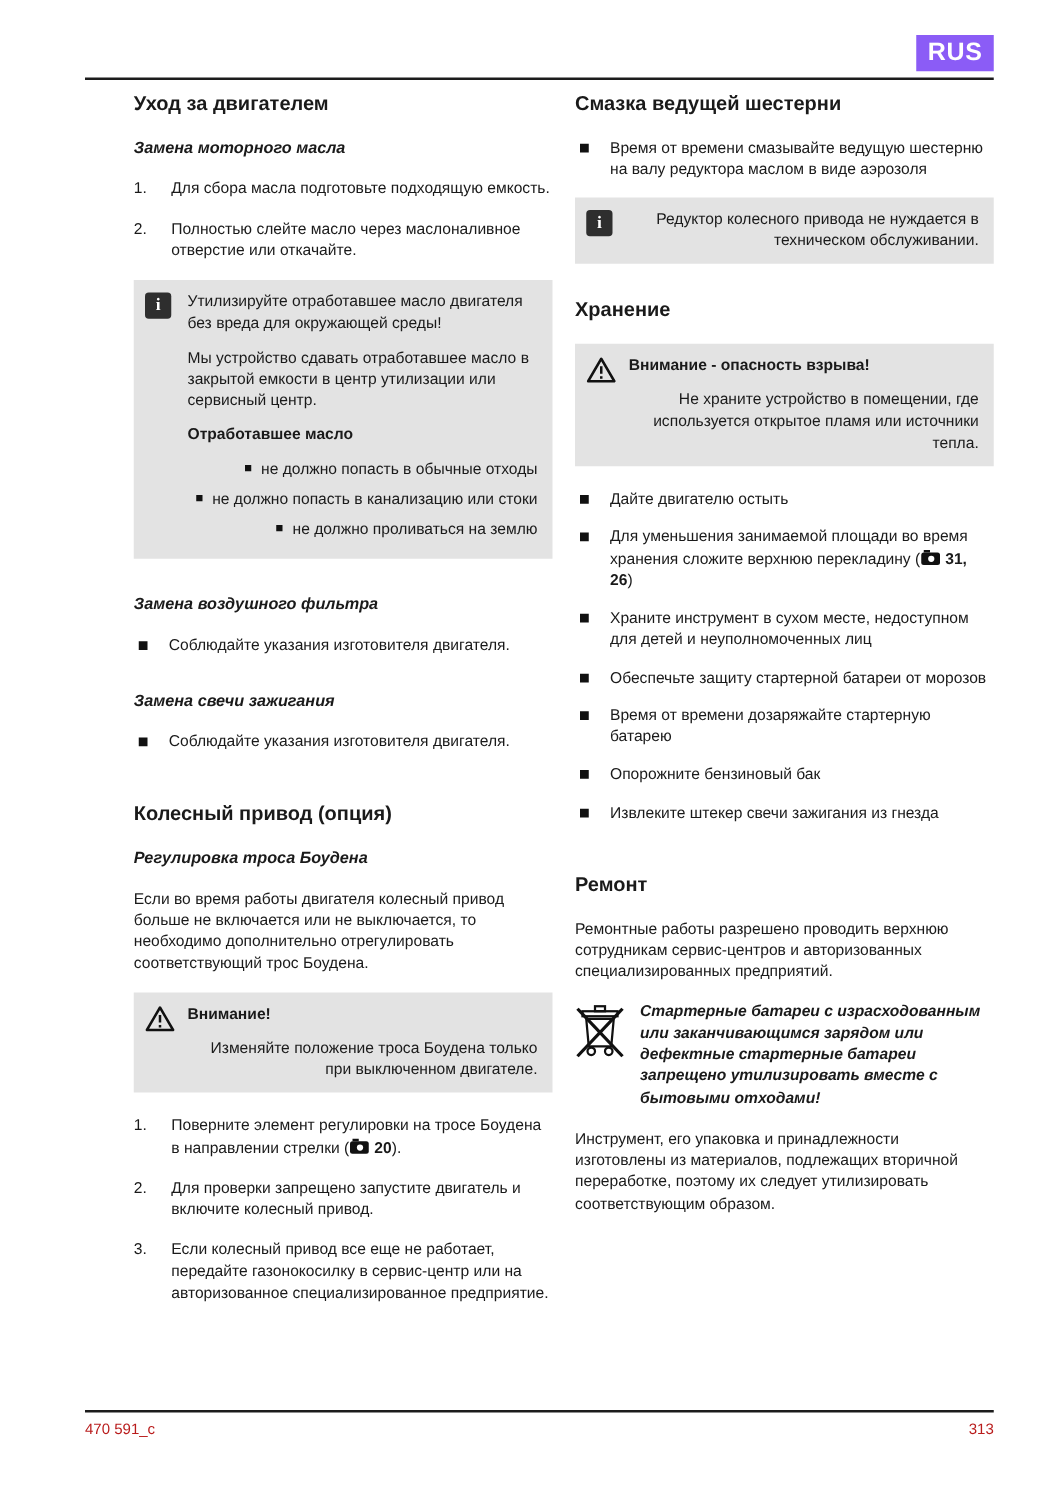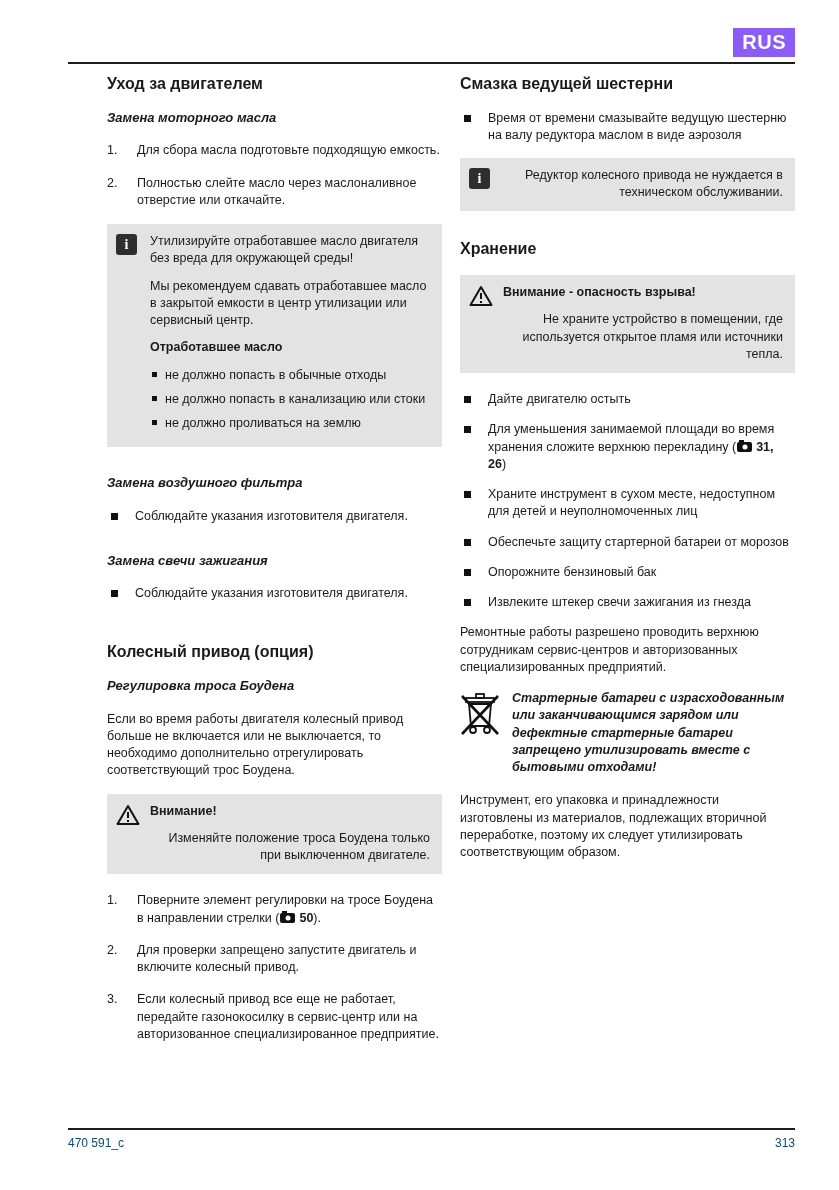--- a/index.html
+++ b/index.html
@@ -43,39 +43,39 @@
   .gbox .icon-col { flex:none; width:34px; padding-top:1px; }
   .gbox .box-body { flex:1; padding-right:2px; }
   .gbox .box-body p { margin:0 0 10px; }
   .gbox .box-body p:last-child { margin-bottom:2px;text-align:right; }
 
   .info-icon { width:21px; height:21px; background:#2e2e2e; border-radius:3px;
                color:#fff; font-weight:bold; font-size:14px; line-height:21px;
                text-align:center; font-family:"Liberation Serif", serif; }
   .warn-icon svg { display:block; }
 
-  .ib-bullets .brow2 { display:flex; margin:0 0 7px; }
+  .ib-bullets .brow2 { display:flex; margin:0 0 7px;justify-content:flex-end; }
   .sq2 { flex:none; width:5px; height:5px; background:#111; margin:5px 8px 0 2px; }
 
   
   .cam { display:inline-block; width:15px; height:10px; background:#111; border-radius:2px;
          position:relative; vertical-align:-1px; margin:0 4px 0 1px; }
   .cam::before { content:""; position:absolute; left:50%; top:50%; transform:translate(-50%,-50%);
                  width:5px; height:5px; background:#fff; border-radius:50%; }
   .cam::after { content:""; position:absolute; top:-2px; left:2px; width:5px; height:2px; background:#111; }
 
   
   .disposal { display:flex; margin:6px 0 16px;font-style:italic; }
   .disposal .weee { flex:none; width:52px; padding-top:2px; }
   .disposal .dtext { flex:1; font-weight:bold; }
 
   
   .footer { position:absolute; left:68px; right:44px; top:1128px;
             border-top:2px solid #1c1c1c; display:flex; justify-content:space-between;
-            padding-top:6px; font-size:12px; color:#0c4a6e; }
+            padding-top:6px; font-size:12px; color:#b91c1c; }
 </style>
 </head>
 <body>
 
 <div class="page">
 
   <div class="header">
     <div class="lang-badge">RUS</div>
   </div>
 
@@ -95,21 +95,21 @@
         <span class="step-num">2.</span>
         <span class="step-text">Полностью слейте масло через маслоналивное отверстие или откачайте.</span>
       </div>
 
       <div class="gbox">
         <div class="icon-col">
           <div class="info-icon">i</div>
         </div>
         <div class="box-body">
           <p>Утилизируйте отработавшее масло двигателя без вреда для окружающей среды!</p>
-          <p>Мы рекомендуем сдавать отработавшее масло в закрытой емкости в центр утилизации или сервисный центр.</p>
+          <p>Мы устройство сдавать отработавшее масло в закрытой емкости в центр утилизации или сервисный центр.</p>
           <p class="b">Отработавшее масло</p>
           <div class="ib-bullets">
             <div class="brow2">
               <span class="sq2"></span>
               <span>не должно попасть в обычные отходы</span>
             </div>
             <div class="brow2">
               <span class="sq2"></span>
               <span>не должно попасть в канализацию или стоки</span>
             </div>
@@ -150,21 +150,21 @@
           </span>
         </div>
         <div class="box-body">
           <p class="b">Внимание!</p>
           <p>Изменяйте положение троса Боудена только при выключенном двигателе.</p>
         </div>
       </div>
 
       <div class="step">
         <span class="step-num">1.</span>
-        <span class="step-text"><span>Поверните элемент регулировки на тросе Боудена в направлении стрелки (</span><span class="cam"></span><span class="b">50</span><span>).</span></span>
+        <span class="step-text"><span>Поверните элемент регулировки на тросе Боудена в направлении стрелки (</span><span class="cam"></span><span class="b">20</span><span>).</span></span>
       </div>
       <div class="step">
         <span class="step-num">2.</span>
         <span class="step-text">Для проверки запрещено запустите двигатель и включите колесный привод.</span>
       </div>
       <div class="step">
         <span class="step-num">3.</span>
         <span class="step-text">Если колесный привод все еще не работает, передайте газонокосилку в сервис-центр или на авторизованное специализированное предприятие.</span>
       </div>
 
@@ -217,27 +217,32 @@
       <div class="brow">
         <span class="sq"></span>
         <span class="btext">Храните инструмент в сухом месте, недоступном для детей и неуполномоченных лиц</span>
       </div>
       <div class="brow">
         <span class="sq"></span>
         <span class="btext">Обеспечьте защиту стартерной батареи от морозов</span>
       </div>
       <div class="brow">
         <span class="sq"></span>
+        <span class="btext">Время от времени дозаряжайте стартерную батарею</span>
+      </div>
+      <div class="brow">
+        <span class="sq"></span>
         <span class="btext">Опорожните бензиновый бак</span>
       </div>
       <div class="brow">
         <span class="sq"></span>
         <span class="btext">Извлеките штекер свечи зажигания из гнезда</span>
       </div>
 
+      <h2 class="mt-lg">Ремонт</h2>
       <p>Ремонтные работы разрешено проводить верхнюю сотрудникам сервис-центров и авторизованных специализированных предприятий.</p>
 
 
       <div class="disposal">
         <div class="weee">
           <svg width="40" height="48" viewBox="0 0 40 48">
             <rect x="16" y="2" width="8" height="4" fill="none" stroke="#111" stroke-width="1.8"></rect>
             <rect x="6" y="6" width="28" height="4" fill="none" stroke="#111" stroke-width="1.8"></rect>
             <path d="M9 12 L31 12 L29 34 L11 34 Z" fill="none" stroke="#111" stroke-width="1.8"></path>
             <circle cx="13" cy="38" r="3" fill="none" stroke="#111" stroke-width="1.8"></circle>

